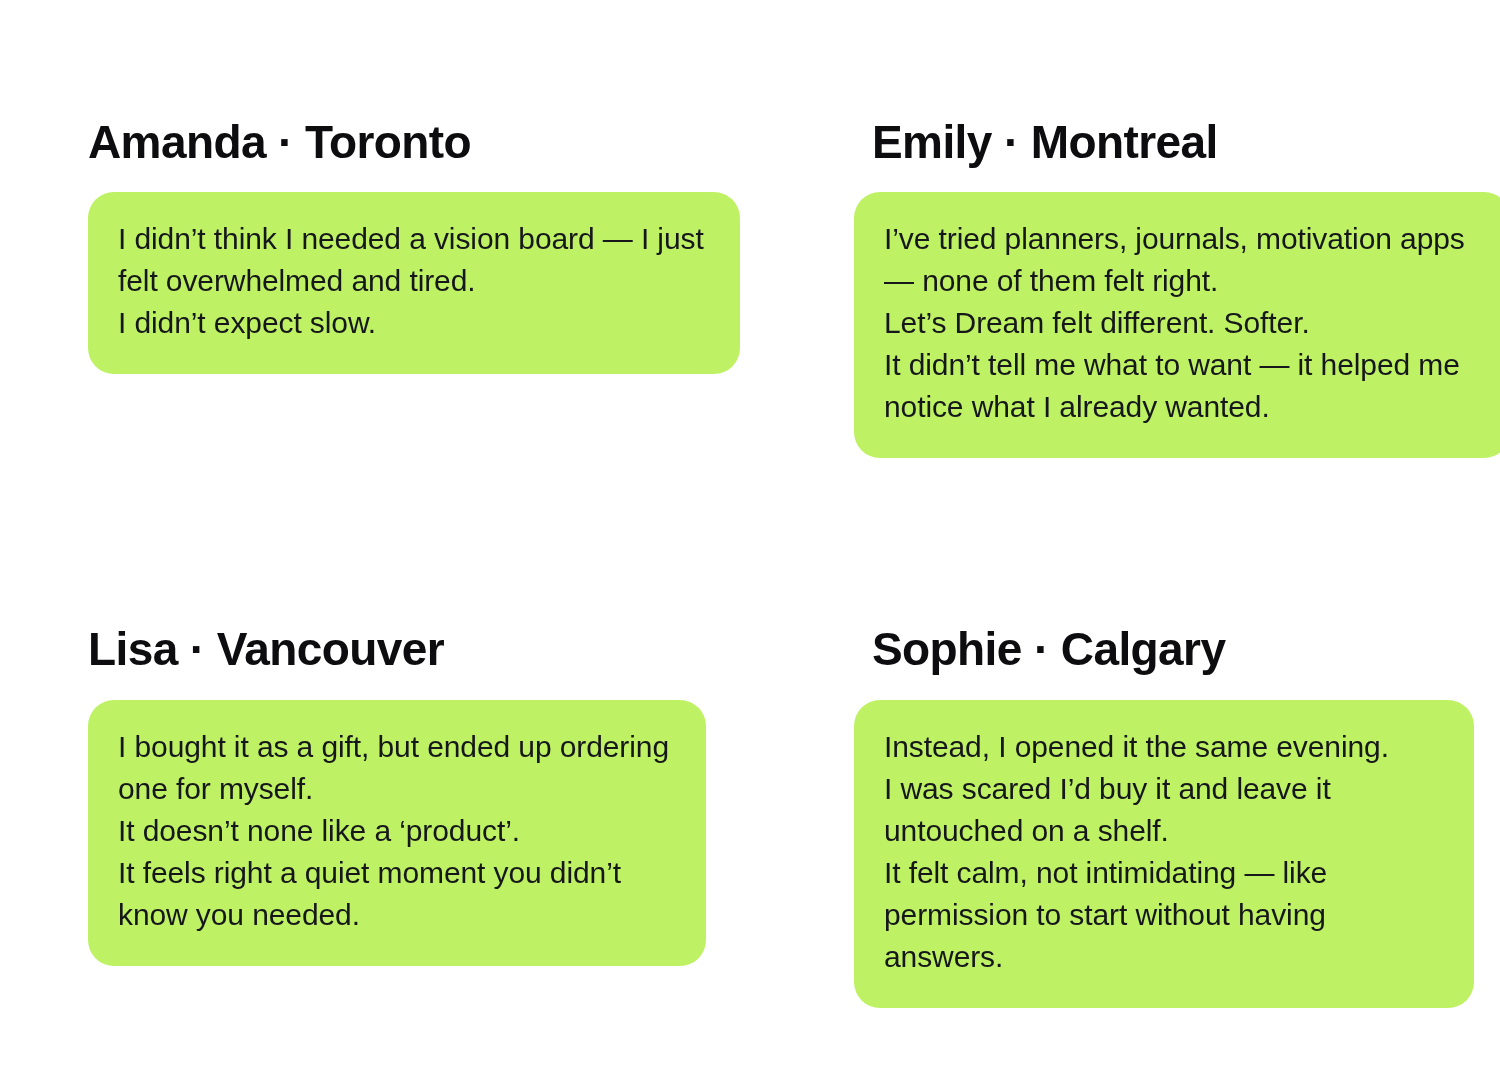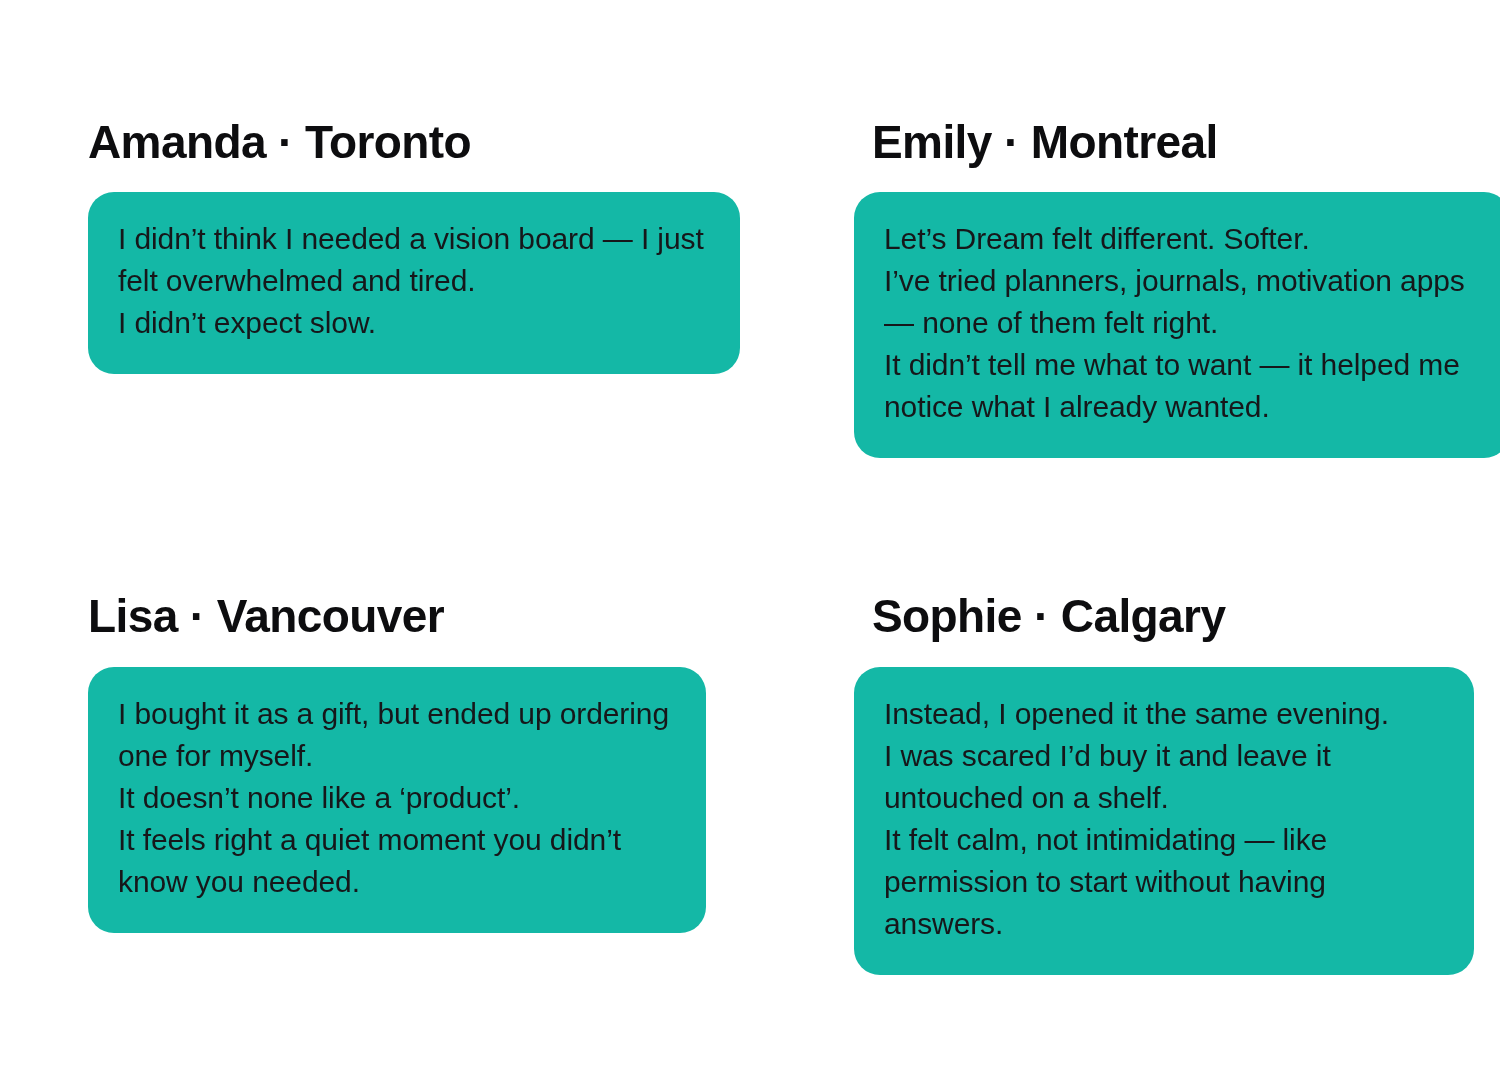--- a/index.html
+++ b/index.html
@@ -33,38 +33,39 @@
 
   .testimonial-card {
     position: relative;
     box-sizing: border-box;
   }
   .testimonial-card.col-right {
     padding-left: 18px;
   }
   .testimonial-card.row-bottom {
     padding-top: 98px;
+    margin-top: 33px;
   }
 
   .card-heading {
     margin: 0 0 26px 0;
     font-family: "Liberation Sans", sans-serif;
     font-size: 46px;
     font-weight: 700;
     line-height: 1.05;
     letter-spacing: -0.6px;
     color: #0d0d0f;
     white-space: nowrap;
   }
   .testimonial-card.col-right .card-heading {
     margin-left: 18px;
   }
 
   .quote-bubble {
-    background: #14b8a6;
+    background: #bef264;
     border-radius: 26px;
     padding: 26px 34px 30px 30px;
     display: inline-block;
     box-sizing: border-box;
   }
 
   .bubble-w-640 { width: 652px; }
   .bubble-w-656 { width: 656px; }
   .bubble-w-618 { width: 618px; }
   .bubble-w-620 { width: 620px; }
@@ -88,22 +89,22 @@
     <h2 class="card-heading">Amanda · Toronto</h2>
     <div class="quote-bubble bubble-w-640">
       <p class="quote-line">I didn’t think I needed a vision board — I just felt overwhelmed and tired.</p>
       <p class="quote-line">I didn’t expect slow.</p>
     </div>
   </div>
 
   <div class="testimonial-card col-right row-top">
     <h2 class="card-heading">Emily · Montreal</h2>
     <div class="quote-bubble bubble-w-656">
+      <p class="quote-line">I’ve tried planners, journals, motivation apps — none of them felt right.</p>
       <p class="quote-line">Let’s Dream felt different. Softer.</p>
-      <p class="quote-line">I’ve tried planners, journals, motivation apps — none of them felt right.</p>
       <p class="quote-line">It didn’t tell me what to want — it helped me notice what I already wanted.</p>
     </div>
   </div>
 
   <div class="testimonial-card col-left row-bottom">
     <h2 class="card-heading">Lisa · Vancouver</h2>
     <div class="quote-bubble bubble-w-618">
       <p class="quote-line">I bought it as a gift, but ended up ordering one for myself.</p>
       <p class="quote-line">It doesn’t none like a ‘product’.</p>
       <p class="quote-line">It feels right a quiet moment you didn’t know you needed.</p>

